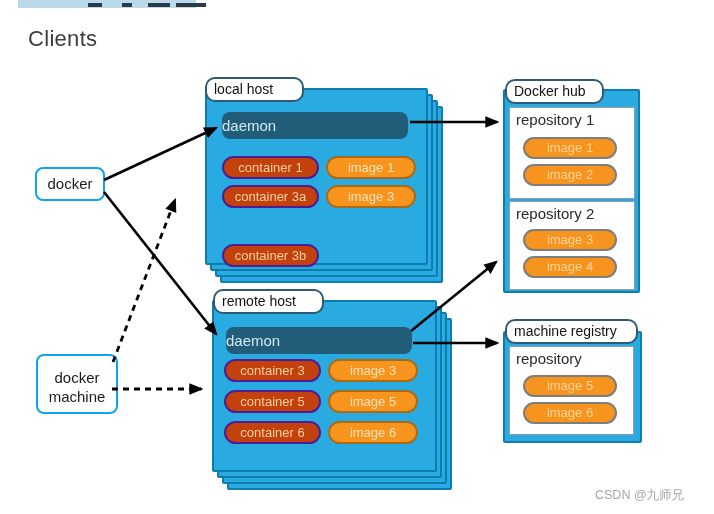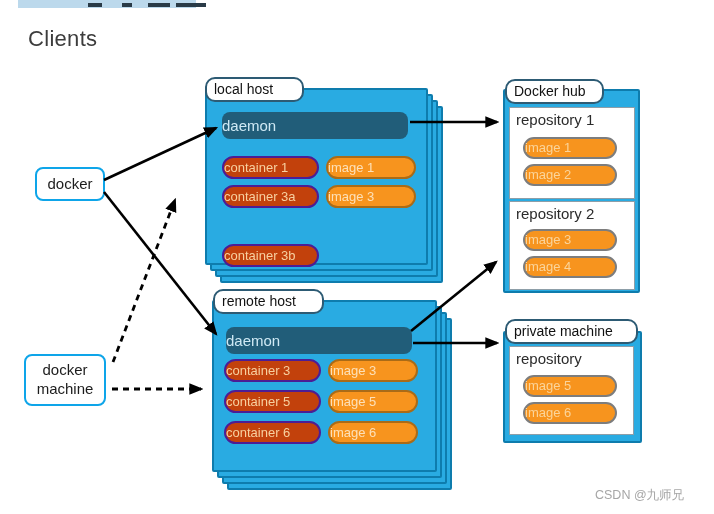--- a/index.html
+++ b/index.html
@@ -17,21 +17,21 @@
   .tag{
     position:absolute;background:#fff;border:2px solid #2d5b74;border-radius:10px;
     font-size:14px;color:#111;line-height:21px;padding-left:7px;z-index:14;white-space:nowrap;
   }
   .daemon{
     position:absolute;background:#215d79;border-radius:8px;z-index:12;
     color:#cfe9f4;font-size:15px;text-align:left;line-height:27px;
   }
   .pill{
     position:absolute;border-radius:12px;z-index:12;font-size:13px;
-    text-align:left;line-height:20px;white-space:nowrap;
+    text-align:center;line-height:20px;white-space:nowrap;
   }
   .container-pill{background:#c2410c;border:2px solid #4c1d95;color:#f7d0a0;}
   .image-pill{background:#f7941e;border:2px solid #aa6b17;color:#fde0b8;}
   .reg-pill{background:#f7941e;border:2px solid #7d7d7d;color:#fbd49a;}
   .repobox{
     position:absolute;background:#fff;border:1px solid #8d9ea8;z-index:11;
   }
   .reponame{position:absolute;left:6px;top:3px;font-size:15px;color:#2b2b2b;}
   .watermark{position:absolute;left:595px;top:487px;font-size:12.5px;color:#a6a6a6;}
   .topbar{position:absolute;left:18px;top:0;width:178px;height:8px;background:#bcd9ec;z-index:5;}
@@ -46,21 +46,21 @@
   <div class="topbar">
     <div class="frag" style="left:70px;width:14px;"></div>
     <div class="frag" style="left:104px;width:10px;"></div>
     <div class="frag" style="left:130px;width:22px;"></div>
     <div class="frag" style="left:158px;width:30px;"></div>
   </div>
 
   <div class="hdr" style="left:28px;top:26px;">Clients</div>
 
   <div class="clientbox" style="left:35px;top:167px;width:66px;height:30px;line-height:30px;">docker</div>
-  <div class="clientbox" style="left:24px;top:354px;width:78px;height:44px;padding-top:4px;line-height:19px;">docker machine</div>
+  <div class="clientbox" style="left:36px;top:354px;width:78px;height:44px;padding-top:12px;line-height:19px;">docker machine</div>
 
   <div class="layer" style="left:220px;top:106px;width:219px;height:173px;z-index:7;"></div>
   <div class="layer" style="left:215px;top:100px;width:219px;height:173px;z-index:8;"></div>
   <div class="layer" style="left:210px;top:94px;width:219px;height:173px;z-index:9;"></div>
   <div class="bluebox" style="left:205px;top:88px;width:219px;height:173px;z-index:10;"></div>
   <div class="tag" style="left:205px;top:77px;width:88px;">local host</div>
   <div class="daemon" style="left:222px;top:112px;width:186px;height:27px;">daemon</div>
 
   <div class="pill container-pill" style="left:222px;top:156px;width:93px;height:19px;">container 1</div>
   <div class="pill image-pill" style="left:326px;top:156px;width:86px;height:19px;">image 1</div>
@@ -91,21 +91,21 @@
   <div class="pill reg-pill" style="left:523px;top:137px;width:90px;height:18px;line-height:18px;">image 1</div>
   <div class="pill reg-pill" style="left:523px;top:164px;width:90px;height:18px;line-height:18px;">image 2</div>
 
   <div class="repobox" style="left:509px;top:201px;width:124px;height:87px;">
     <div class="reponame">repository 2</div>
   </div>
   <div class="pill reg-pill" style="left:523px;top:229px;width:90px;height:18px;line-height:18px;">image 3</div>
   <div class="pill reg-pill" style="left:523px;top:256px;width:90px;height:18px;line-height:18px;">image 4</div>
 
   <div class="bluebox" style="left:503px;top:331px;width:135px;height:108px;z-index:10;"></div>
-  <div class="tag" style="left:505px;top:319px;width:122px;">private machine</div>
+  <div class="tag" style="left:505px;top:319px;width:122px;">machine registry</div>
 
   <div class="repobox" style="left:509px;top:346px;width:123px;height:87px;">
     <div class="reponame">repository</div>
   </div>
   <div class="pill reg-pill" style="left:523px;top:375px;width:90px;height:18px;line-height:18px;">image 5</div>
   <div class="pill reg-pill" style="left:523px;top:402px;width:90px;height:18px;line-height:18px;">image 6</div>
 
   <svg class="arrows" width="714" height="514" viewBox="0 0 714 514">
     <defs>
       <marker id="ah" markerUnits="userSpaceOnUse" markerWidth="14" markerHeight="12" viewBox="0 0 12 10" refX="10" refY="5" orient="auto">

